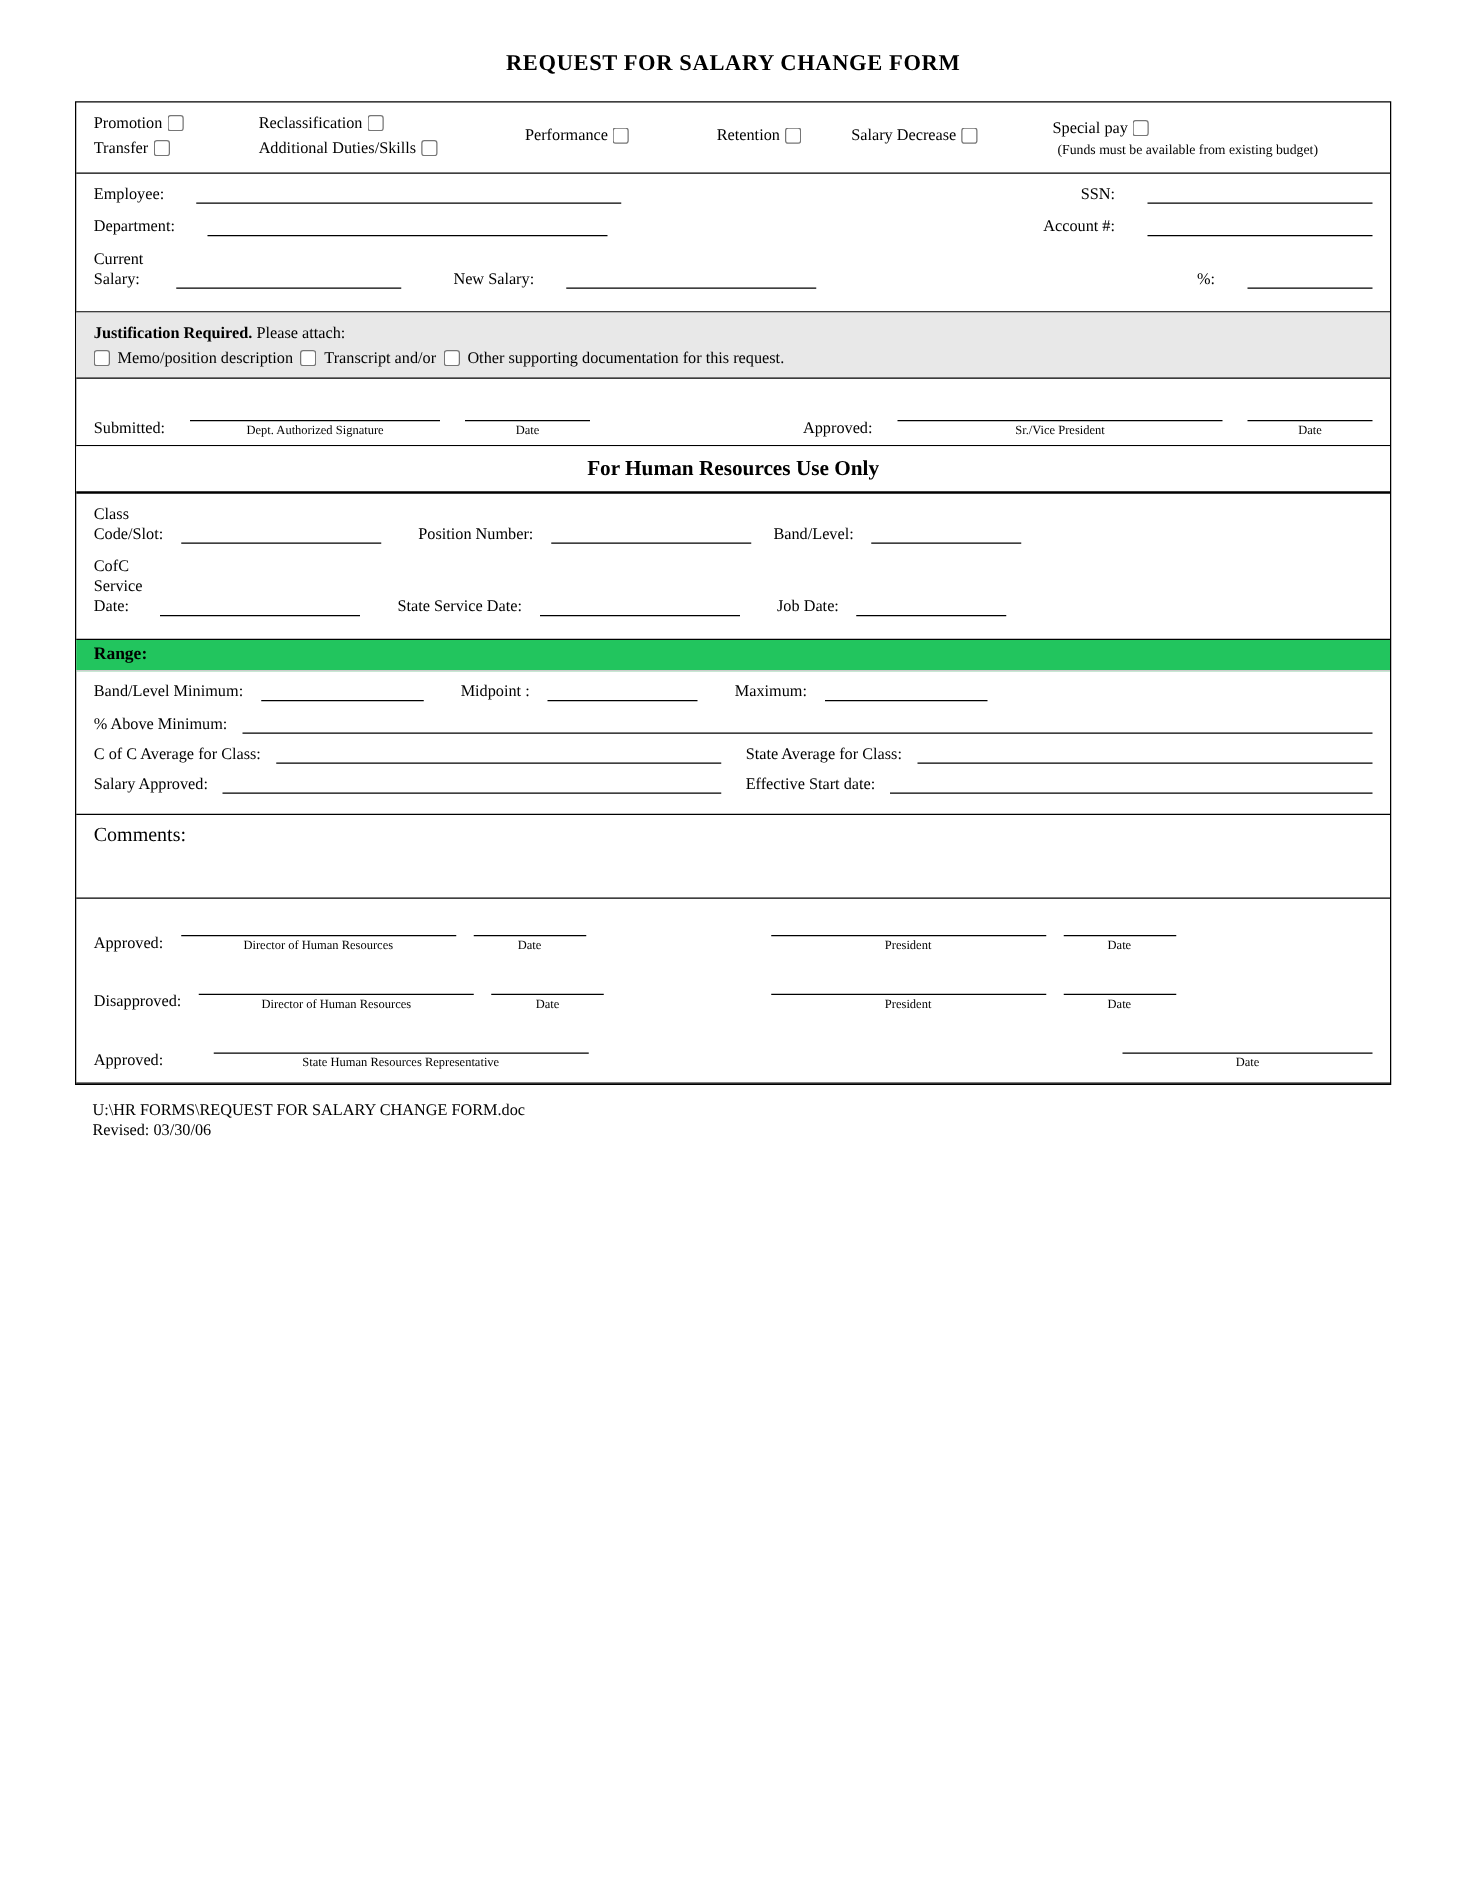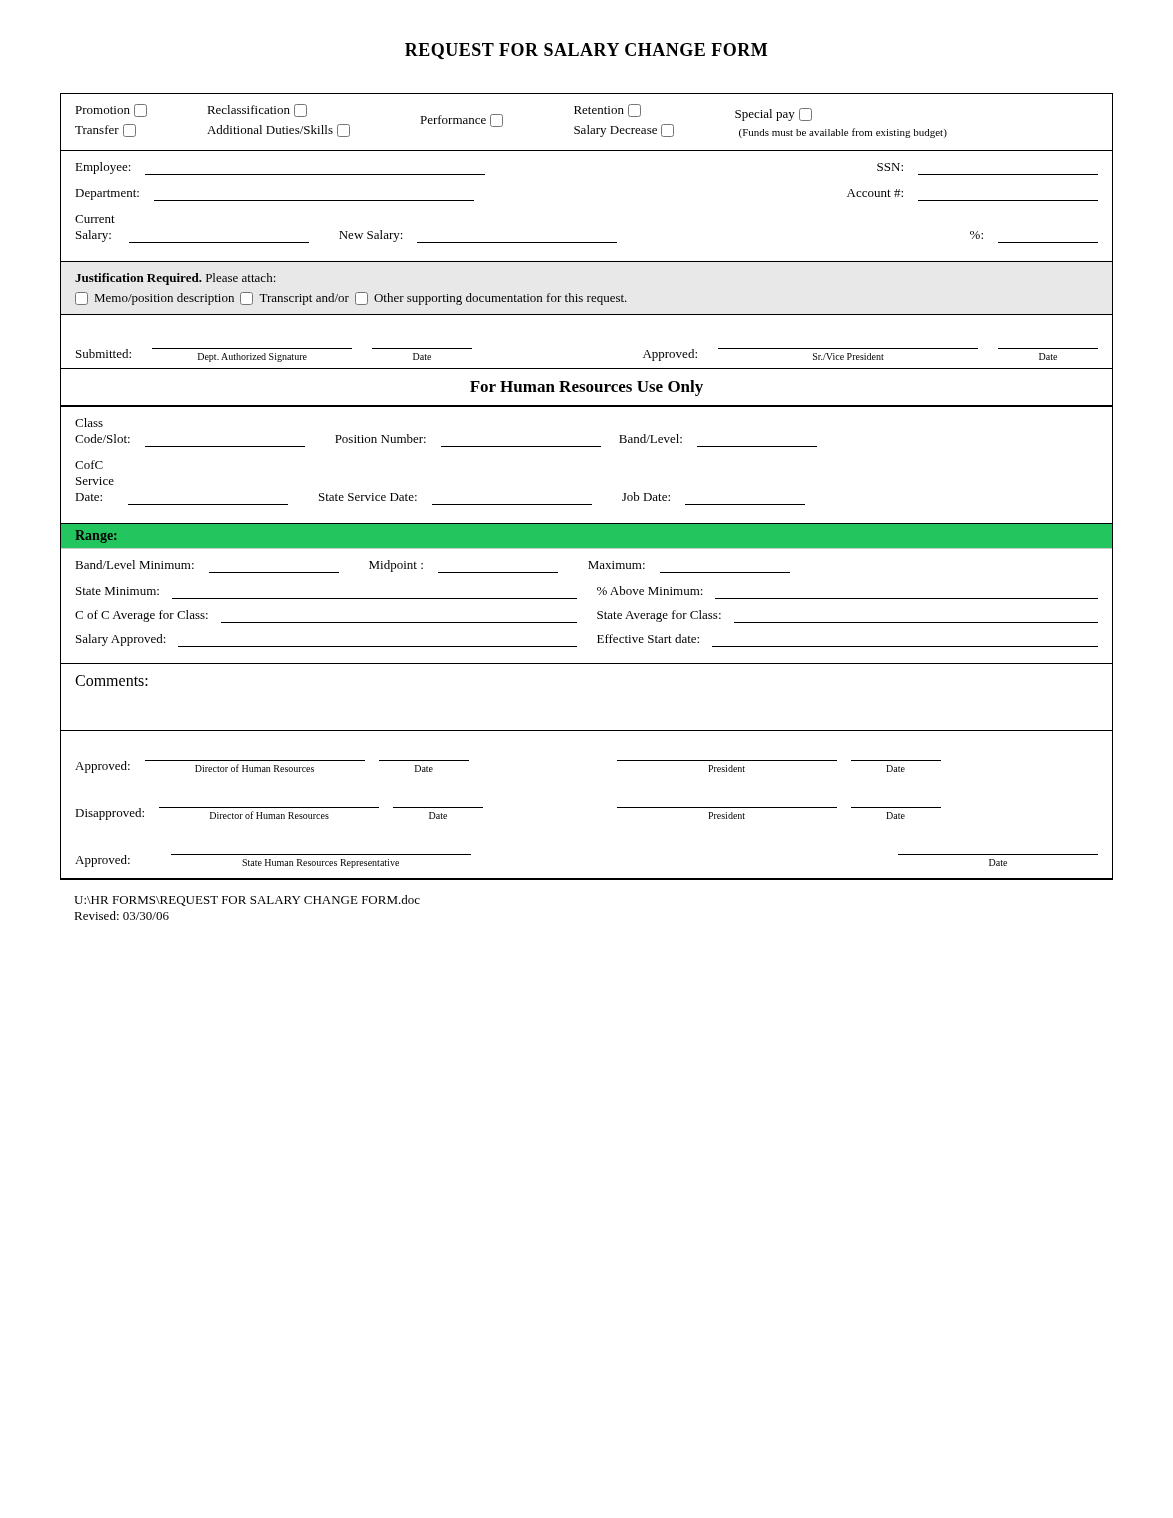--- a/index.html
+++ b/index.html
@@ -9,21 +9,21 @@
       font-size: 13px;
       color: #000;
       width: 1173px;
       min-height: 1518px;
       padding: 40px 60px;
     }
     h1.form-title {
       text-align: center;
       font-size: 18px;
       font-weight: bold;
-      margin-bottom: 32px;
+      margin-bottom: 20px;
       letter-spacing: 0.5px;
     }
     .outer-border {
       border: 1.5px solid #000;
       width: 100%;
     }
     
     .checkboxes-row {
       border-bottom: 1.5px solid #000;
       padding: 8px 14px;
@@ -54,42 +54,43 @@
       flex-direction: column;
       margin-right: 40px;
     }
     .checkboxes-col3 {
       display: flex;
       flex-direction: column;
       margin-right: 40px;
     }
     .checkboxes-col4 {
       display: flex;
-      flex-direction: column;
+      flex-direction: row;
       margin-right: 30px;
+      gap: 10px;
     }
     .checkboxes-col5 {
       display: flex;
       flex-direction: column;
       font-size: 12px;
     }
     .special-pay-note {
       font-size: 11px;
       margin-left: 4px;
     }
     
     .form-fields {
       padding: 8px 14px;
       border-bottom: 1.5px solid #000;
     }
     .field-row {
       display: flex;
       align-items: flex-end;
       margin-bottom: 10px;
-      gap: 10px;
+      gap: 22px;
     }
     .field-label {
       white-space: nowrap;
       font-size: 13px;
       margin-right: 4px;
     }
     .field-line {
       border-bottom: 1px solid #000;
       flex: 1;
       min-width: 60px;
@@ -412,24 +413,20 @@
       <span class="field-label">Band/Level Minimum:</span>
       <div class="field-line-fixed" style="width:130px;"></div>
       <span style="margin-left:20px;" class="field-label">Midpoint :</span>
       <div class="field-line-fixed" style="width:120px;"></div>
       <span style="margin-left:20px;" class="field-label">Maximum:</span>
       <div class="field-line-fixed" style="width:130px;"></div>
     </div>
 
     <div class="two-col-row">
       <div class="col-half">
-        <span class="field-label">State Minimum:</span>
-        <div class="field-line"></div>
-      </div>
-      <div class="col-half">
         <span class="field-label">% Above Minimum:</span>
         <div class="field-line"></div>
       </div>
     </div>
 
 
     <div class="two-col-row">
       <div class="col-half">
         <span class="field-label">C of C Average for Class:</span>
         <div class="field-line"></div>

